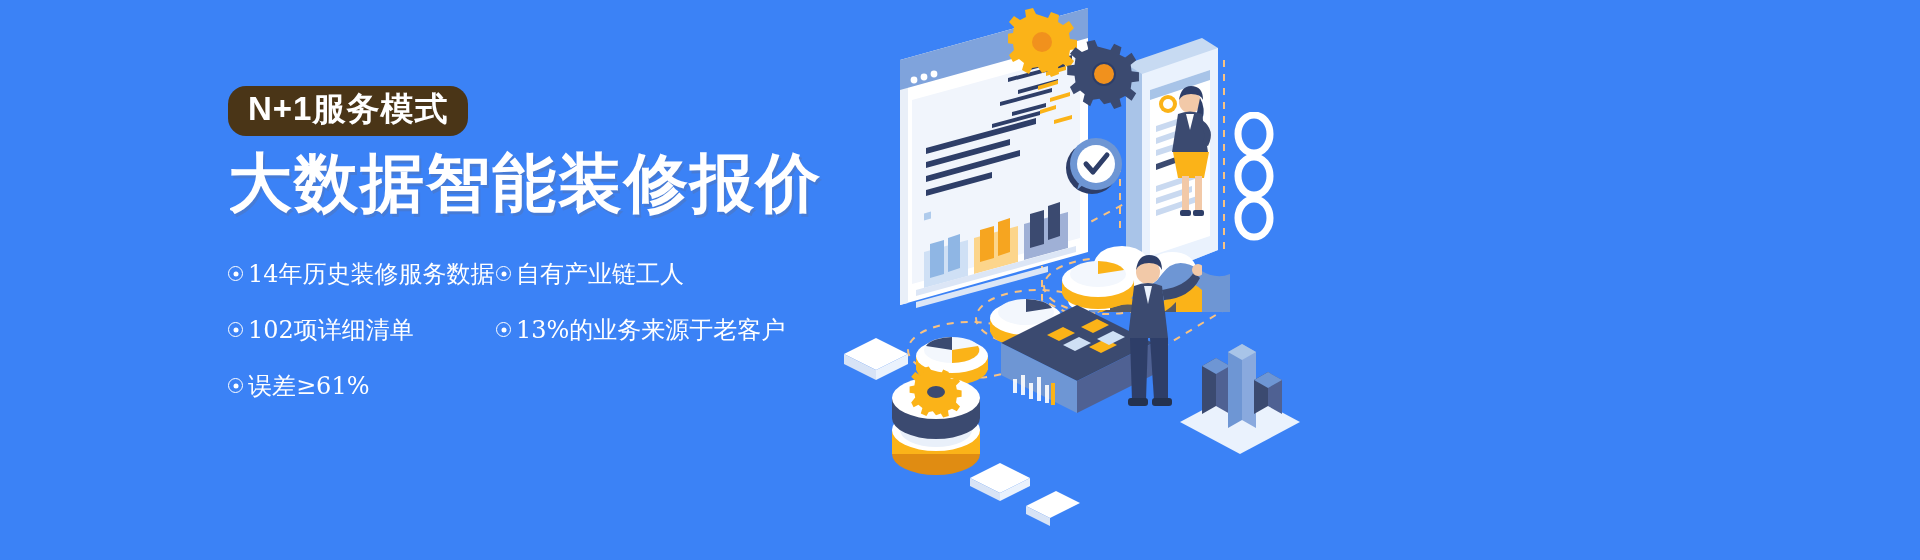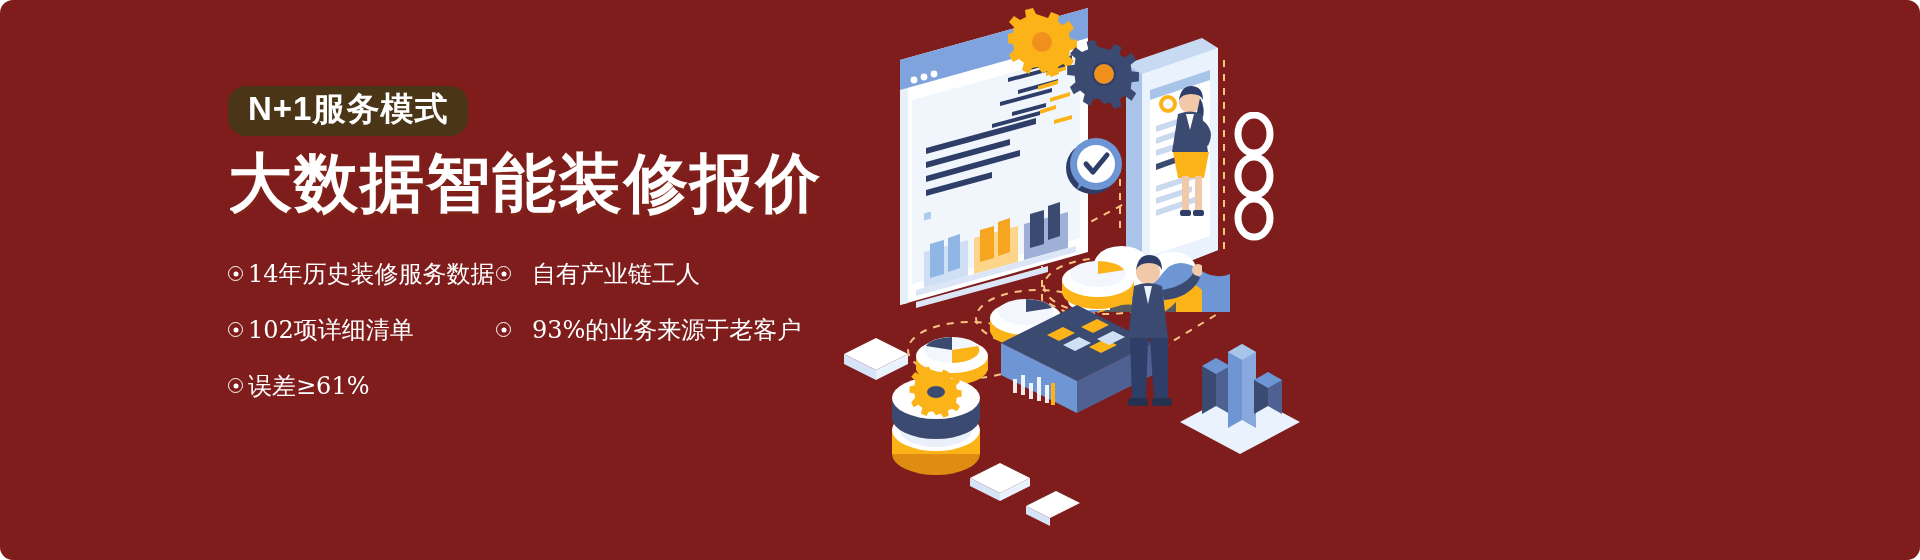--- a/index.html
+++ b/index.html
@@ -5,23 +5,22 @@
 <style>
   * { box-sizing: border-box; margin: 0; padding: 0; }
   html, body {
     width: 1920px; height: 560px;
     overflow: hidden;
     font-family: "Liberation Sans", "DejaVu Sans", sans-serif;
   }
   #banner {
     position: relative;
     width: 1920px; height: 560px;
-    background: #7f1d1d;
+    background: #3b82f6;
     overflow: hidden;
-    border-radius: 13px;
   }
 
   
   .text-block {
     position: absolute;
     left: 228px;
     top: 86px;
     width: 700px;
   }
   .badge {
@@ -75,21 +74,21 @@
   .bullet .dot-icon::after {
     content: "";
     position: absolute;
     left: 50%; top: 50%;
     width: 5px; height: 5px;
     background: #FFFFFF;
     border-radius: 50%;
     transform: translate(-50%, -50%);
   }
   .col-a { width: 268px; }
-  .col-b { width: 340px; gap: 16px; }
+  .col-b { width: 340px; }
   .row-gap { margin-top: 32px; }
 
   
   .illus { position: absolute; left: 820px; top: 0; width: 620px; height: 560px; }
 
   
   .dashes { position: absolute; left: 0; top: 0; }
 
   
   .browser { position: absolute; left: 20px; top: 0px; }
@@ -128,21 +127,21 @@
         <span>自有产业链工人</span>
       </div>
 
       <div class="bullet col-a row-gap">
         <span class="dot-icon"></span>
         <span>102项详细清单</span>
       </div>
 
       <div class="bullet col-b row-gap">
         <span class="dot-icon"></span>
-        <span>93%的业务来源于老客户</span>
+        <span>13%的业务来源于老客户</span>
       </div>
 
       <div class="bullet col-a row-gap">
         <span class="dot-icon"></span>
         <span>误差≥61%</span>
       </div>
 
     </div>
   </div>
 

